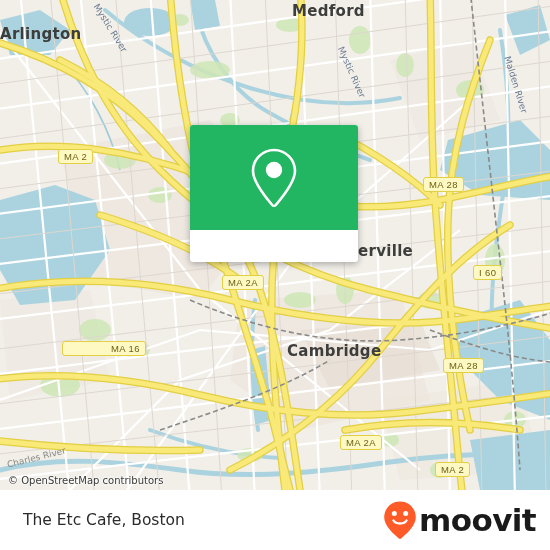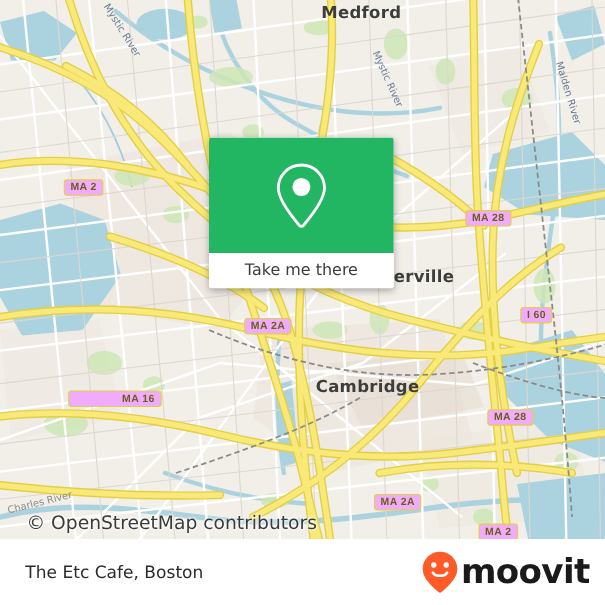--- a/index.html
+++ b/index.html
@@ -12,27 +12,27 @@
   #map{position:absolute;left:0;top:0;width:550px;height:490px;
        background:#f2efe9;overflow:hidden;}
   #map svg{position:absolute;left:0;top:0;}
 
   .maplabel{position:absolute;color:#4a4a48;
             font-family:"DejaVu Sans","Liberation Sans",sans-serif;
             white-space:nowrap;pointer-events:none;}
   .place-lg{font-size:15px;color:#3d3d3b;letter-spacing:.3px;font-weight:bold;}
   .water-lbl{font-size:9px;color:#6a7b93;font-style:normal;}
 
-  .shield{position:absolute;background:#f0abfc;border:1.6px solid #e3cf43;
-          border-radius:3px;color:#6a5f14;font-size:9.5px;font-weight:bold;
+  .shield{position:absolute;background:#fef9c3;border:1.6px solid #e3cf43;
+          border-radius:3px;color:#6a5f14;font-size:9.5px;font-weight:normal;
           padding:1.5px 5px 2px 5px;letter-spacing:.4px;line-height:1;
-          white-space:nowrap;font-family:"Liberation Sans",sans-serif;margin-top:14px;}
-
-  
-  #attribution{position:absolute;left:24px;bottom:4px;font-size:17px;
+          white-space:nowrap;font-family:"Liberation Sans",sans-serif;}
+
+  
+  #attribution{position:absolute;left:8px;bottom:4px;font-size:10px;
                color:#3a3a38;font-family:"DejaVu Sans",sans-serif;
                text-shadow:0 0 3px #fff,0 0 3px #fff,0 0 2px #fff;}
 
   
   #card{position:absolute;left:190px;top:125px;width:168px;height:137px;
         background:#ffffff;border-radius:3px;
         box-shadow:0 2px 7px rgba(0,0,0,.30);overflow:hidden;}
   #card-green{position:absolute;left:0;top:0;width:168px;height:105px;
               background:#22b562;}
   #pin-wrap{position:absolute;left:0;top:0;width:168px;height:105px;
@@ -227,20 +227,21 @@
         <g fill="none" stroke="#8a8a8a" stroke-width="1.6" stroke-dasharray="5 3">
           <path d="M470 -10 C480 80 490 170 500 260 C508 330 515 400 520 470"></path>
           <path d="M190 300 C260 330 330 345 400 340 C460 336 510 325 555 312"></path>
           <path d="M160 430 C220 410 280 390 330 360"></path>
           <path d="M430 330 C470 345 510 358 550 362"></path>
         </g>
 
       </g>
     </svg>
 
+    <div class="maplabel place-lg" style="left:0px;top:25px;">Arlington</div>
     <div class="maplabel place-lg" style="left:292px;top:2px;">Medford</div>
     <div class="maplabel place-lg" style="left:358px;top:242px;">erville</div>
     <div class="maplabel place-lg" style="left:287px;top:342px;">Cambridge</div>
 
     <div class="maplabel water-lbl" style="left:100px;top:2px;transform:rotate(58deg);transform-origin:0 0;">Mystic River</div>
     <div class="maplabel water-lbl" style="left:345px;top:45px;transform:rotate(66deg);transform-origin:0 0;">Mystic River</div>
     <div class="maplabel water-lbl" style="left:512px;top:55px;transform:rotate(73deg);transform-origin:0 0;">Malden River</div>
     <div class="maplabel water-lbl" style="left:6px;top:460px;transform:rotate(-14deg);transform-origin:0 0;color:#8b8b86;">Charles River</div>
 
     <div class="shield" style="left:58px;top:149px;">MA 2</div>
@@ -257,23 +258,20 @@
 
   <div id="card">
     <div id="card-green"></div>
     <div id="pin-wrap">
       <svg width="50" height="62" viewBox="0 0 50 62">
         <path d="M25 3 C13.4 3 4 12.4 4 24 C4 34 16 49.5 23.2 58
                  C24.1 59 25.9 59 26.8 58 C34 49.5 46 34 46 24
                  C46 12.4 36.6 3 25 3 Z" fill="none" stroke="#ffffff" stroke-width="2.6"></path>
         <circle cx="25" cy="23" r="8.2" fill="#ffffff"></circle>
       </svg>
-    </div>
-    <div id="card-action">
-      <span id="card-action-label">Take me there</span>
     </div>
   </div>
 
   <div id="footer">
     <div id="brand">
       <svg width="34" height="40" viewBox="0 0 34 40">
         <path d="M17 1.5 C8.2 1.5 1.2 8.5 1.2 17.3
                  C1.2 26 10.5 33.8 15.5 38.2
                  C16.4 39 17.6 39 18.5 38.2
                  C23.5 33.8 32.8 26 32.8 17.3

